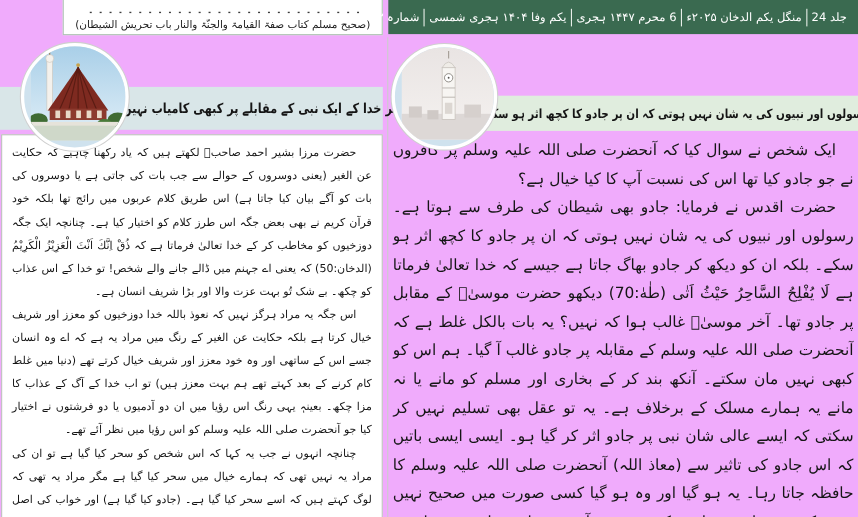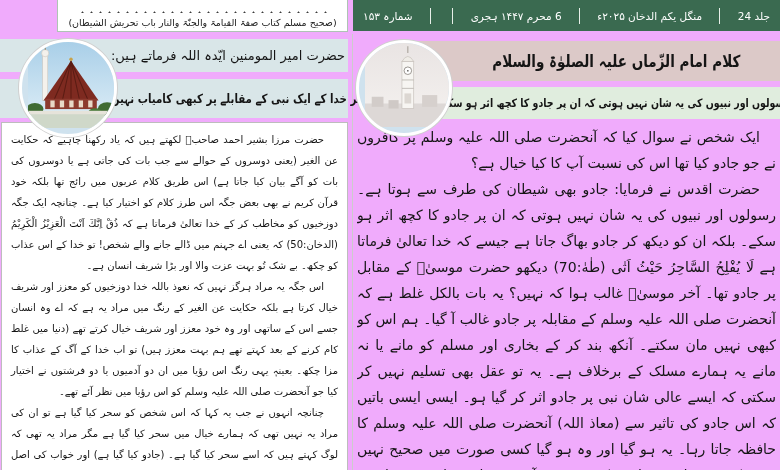--- a/index.html
+++ b/index.html
@@ -86,29 +86,27 @@
     <div class="cite-text">(صحیح مسلم کتاب صفۃ القیامۃ والجنّۃ والنار باب تحریش الشیطان)</div>
   </div>
 
   <div class="masthead">
     <span>جلد 24</span>
     <i class="sep"></i>
     <span>منگل یکم الدخان ۲۰۲۵ء</span>
     <i class="sep"></i>
     <span>6 محرم ۱۴۴۷ ہجری</span>
     <i class="sep"></i>
+    <span>یکم وفا ۱۴۰۴ ہجری شمسی</span>
     <i class="sep"></i>
     <span>شمارہ ۱۵۳</span>
   </div>
 
   <div class="col-divider"></div>
 
-  <div class="l-kicker">
-    <span>حضرت امیر المومنین ایّدہ اللہ فرماتے ہیں:</span>
-  </div>
   <div class="l-headline">
     <span class="squeeze">ساحر خدا کے ایک نبی کے مقابلے پر کبھی کامیاب نہیں ہوسکتا</span>
   </div>
 
   <div class="photo-circle" id="mosque-circle">
     <svg width="86" height="86" viewBox="0 0 100 100">
       <defs>
         <linearGradient id="sky1" x1="0" y1="0" x2="0" y2="1">
           <stop offset="0" stop-color="#a9cfe8"></stop>
             <stop offset="1" stop-color="#e2f0f8"></stop>
@@ -134,23 +132,20 @@
       <rect x="0" y="80" width="100" height="4" fill="#e6e3da"></rect>
     </svg>
   </div>
 
   <div class="l-body">
     <p>حضرت مرزا بشیر احمد صاحبؓ لکھتے ہیں کہ یاد رکھنا چاہیے کہ حکایت عن الغیر (یعنی دوسروں کے حوالے سے جب بات کی جاتی ہے یا دوسروں کی بات کو آگے بیان کیا جاتا ہے) اس طریق کلام عربوں میں رائج تھا بلکہ خود قرآن کریم نے بھی بعض جگہ اس طرز کلام کو اختیار کیا ہے۔ چنانچہ ایک جگہ دوزخیوں کو مخاطب کر کے خدا تعالیٰ فرماتا ہے کہ ذُقْ اِنَّكَ اَنْتَ الْعَزِيْزُ الْكَرِيْمُ (الدخان:50) کہ یعنی اے جہنم میں ڈالے جانے والے شخص! تو خدا کے اس عذاب کو چکھ۔ بے شک تُو بہت عزت والا اور بڑا شریف انسان ہے۔</p>
     <p>اس جگہ یہ مراد ہرگز نہیں کہ نعوذ باللہ خدا دوزخیوں کو معزز اور شریف خیال کرتا ہے بلکہ حکایت عن الغیر کے رنگ میں مراد یہ ہے کہ اے وہ انسان جسے اس کے ساتھی اور وہ خود معزز اور شریف خیال کرتے تھے (دنیا میں غلط کام کرنے کے بعد کہتے تھے ہم بہت معزز ہیں) تو اب خدا کے آگ کے عذاب کا مزا چکھ۔ بعینہٖ یہی رنگ اس رؤیا میں ان دو آدمیوں یا دو فرشتوں نے اختیار کیا جو آنحضرت صلی اللہ علیہ وسلم کو اس رؤیا میں نظر آئے تھے۔</p>
     <p>چنانچہ انہوں نے جب یہ کہا کہ اس شخص کو سحر کیا گیا ہے تو ان کی مراد یہ نہیں تھی کہ ہمارے خیال میں سحر کیا گیا ہے مگر مراد یہ تھی کہ لوگ کہتے ہیں کہ اسے سحر کیا گیا ہے۔ (جادو کیا گیا ہے) اور خواب کی اصل غرض و غایت اس کے سوا کچھ نہیں تھی کہ جو چیز ان خبیثوں نے چھپا کر اس کنویں میں رکھی ہوئی تھی اور اس کے ذریعہ وہ اپنے ہم مشرب لوگوں کو دھوکا دیتے تھے۔ (اپنے جیسے لوگوں کو دھوکا دیتے تھے، مشہور کر رہے تھے، منافقوں میں باتیں پھیلا رہے تھے)، اے خدا اپنے رسولؐ پر ظاہر کر دے تا ان کے مزعومہ سحر کو ملیامیٹ کر دیا جائے۔ چنانچہ ایسا ہی ہوا</p>
   </div>
 
-  <div class="r-title">
-    <span class="squeeze">کلام امام الزّماں علیہ الصلوٰۃ والسلام</span>
-  </div>
   <div class="r-subtitle">
     <span class="squeeze">رسولوں اور نبیوں کی یہ شان نہیں ہوتی کہ ان پر جادو کا کچھ اثر ہو سکے</span>
   </div>
 
   <div class="photo-circle" id="tower-circle">
     <svg width="84" height="84" viewBox="0 0 100 100">
       <defs>
         <linearGradient id="sky2" x1="0" y1="0" x2="0" y2="1">
           <stop offset="0" stop-color="#e9e4e3"></stop>
             <stop offset="1" stop-color="#f5f2f0"></stop>

